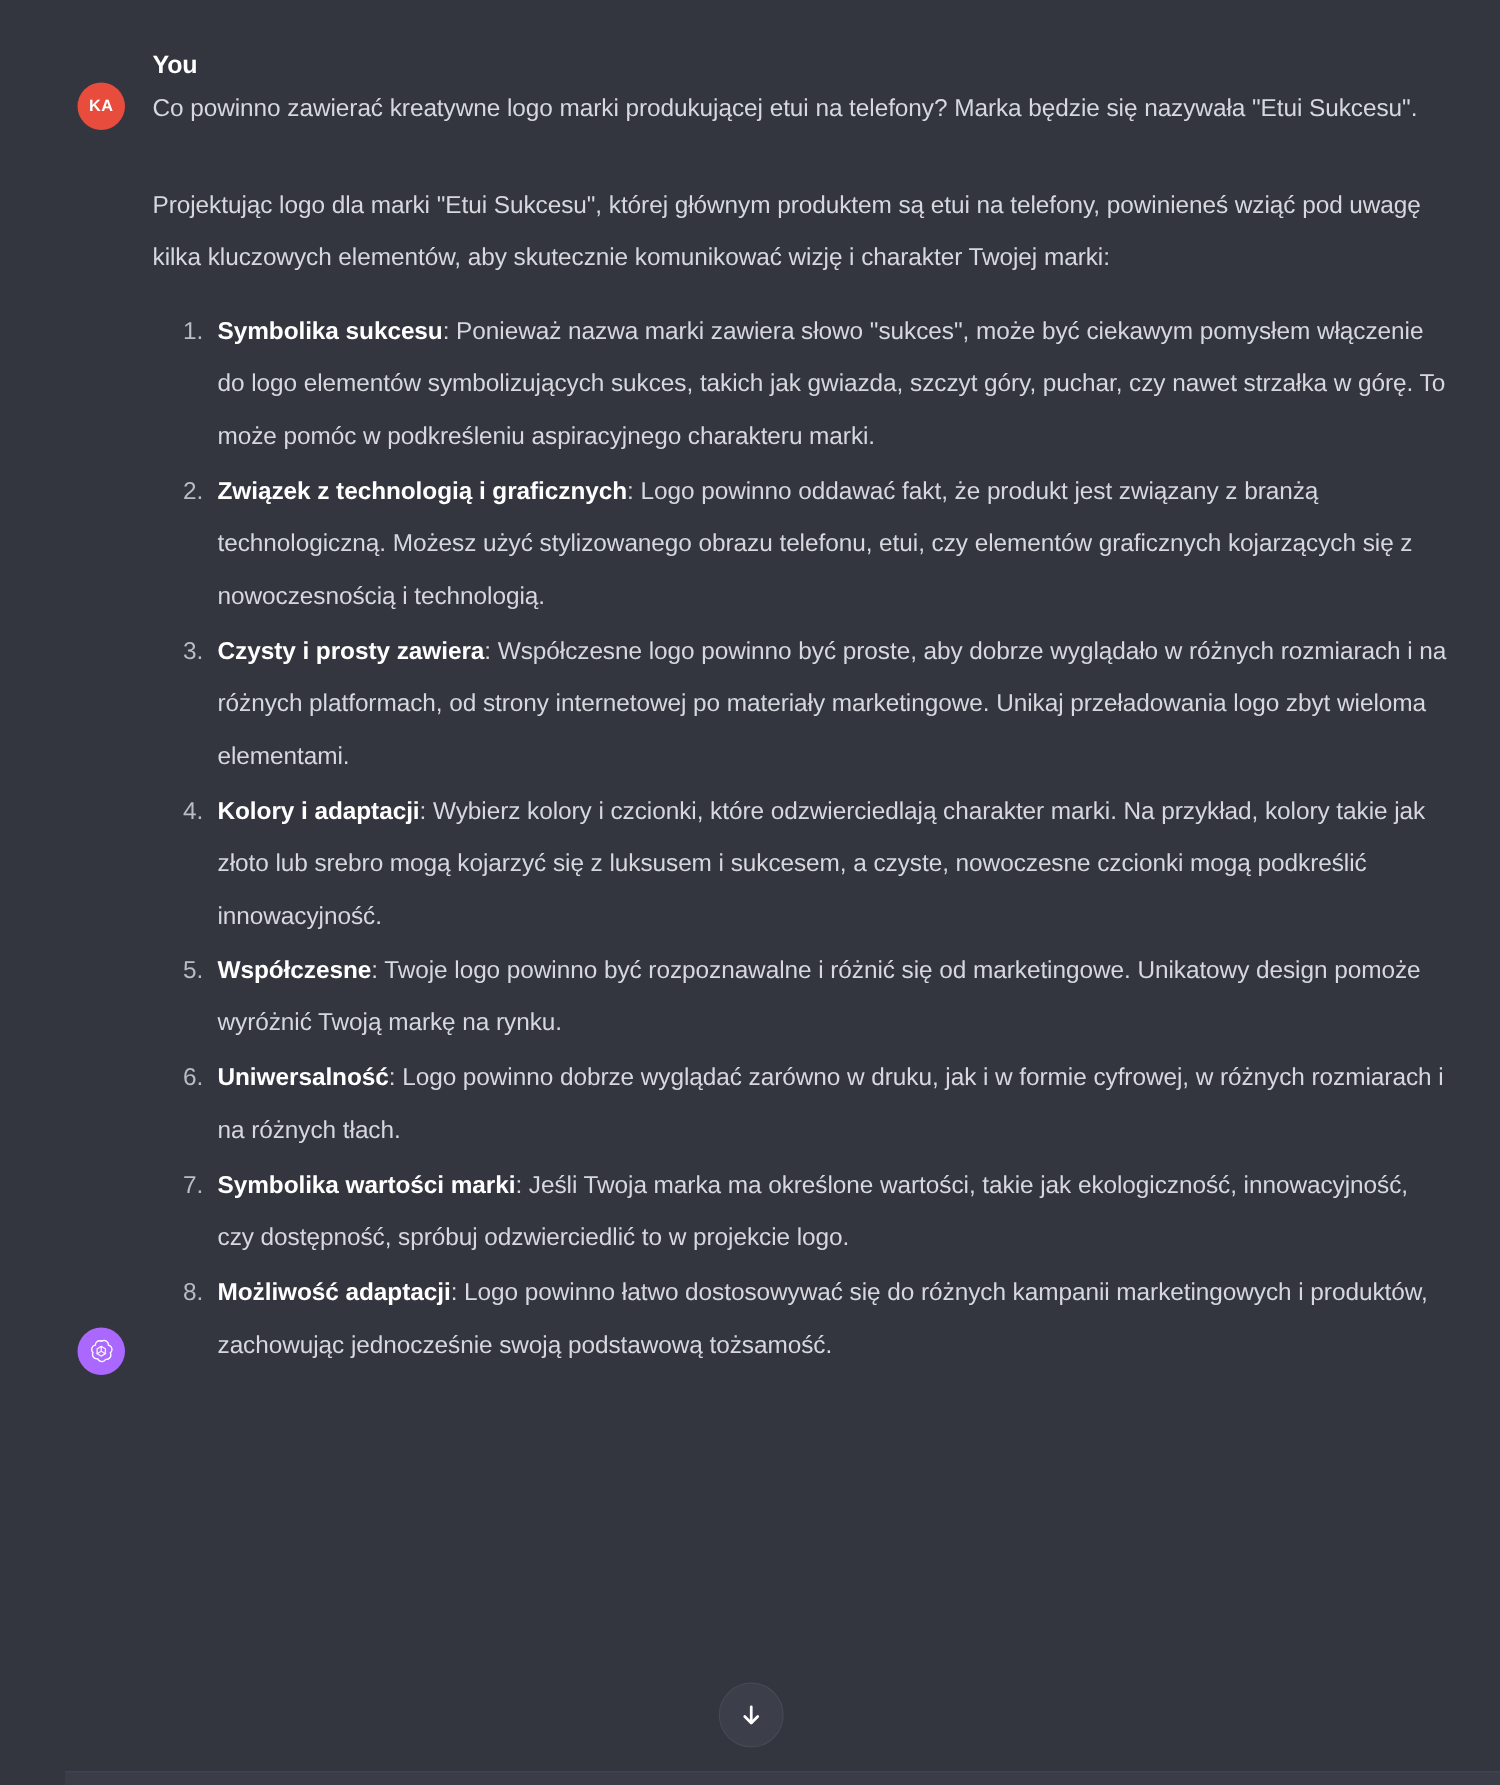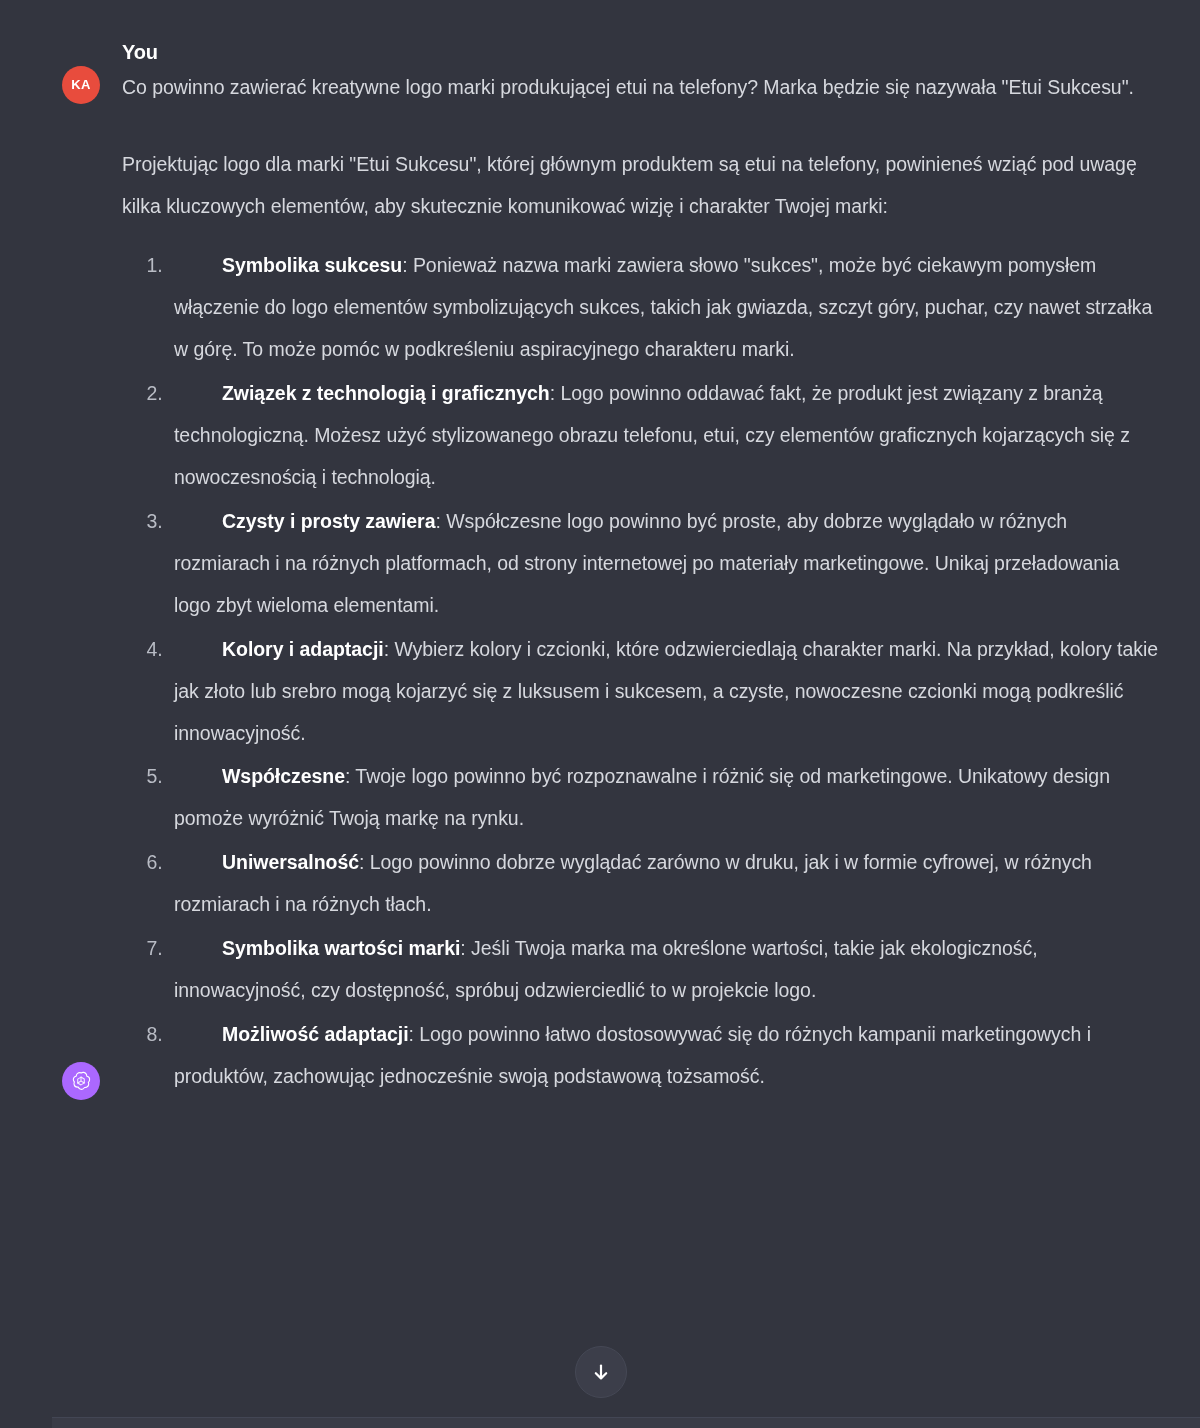--- a/index.html
+++ b/index.html
@@ -89,21 +89,20 @@
     margin: 0 0 2px 0;
     padding-left: 6px;
     letter-spacing: -0.05px;
   }
   ol.answer-list > li::marker {
     color: #b9bcc5;
   }
   ol.answer-list b {
     color: #ffffff;
     font-weight: 700;
-    margin-left: 48px;
   }
 
   .scroll-down-button {
     position: absolute;
     left: 575px;
     top: 1346px;
     width: 50px;
     height: 50px;
     border-radius: 50%;
     background: #3c3e4a;

